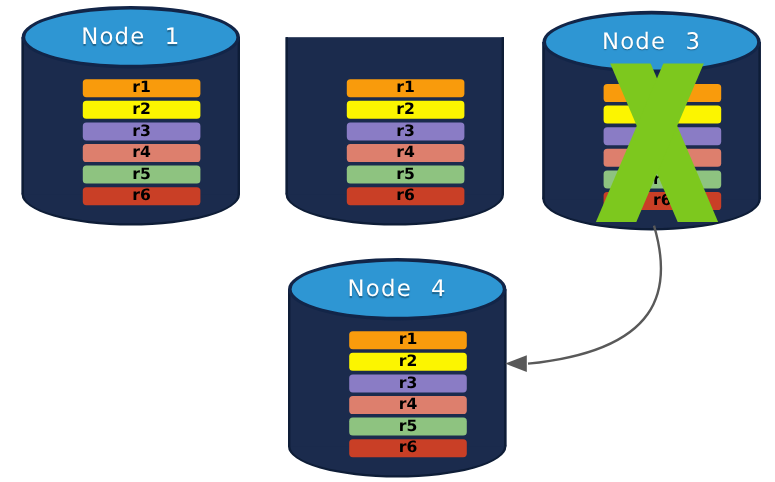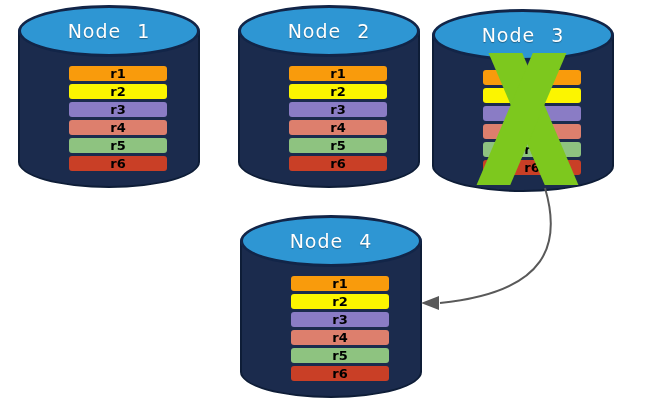--- a/index.html
+++ b/index.html
@@ -90,34 +90,31 @@
     <div class="bar" style="background: rgb(138, 124, 197);">r3</div>
     <div class="bar" style="background: rgb(221, 127, 109);">r4</div>
     <div class="bar" style="background: rgb(142, 195, 128);">r5</div>
     <div class="bar" style="background: rgb(201, 63, 38);">r6</div>
   </div>
 </div>
 
 <div class="node" style="left:238px;top:5px">
   <div class="cyl-bottom"></div>
   <div class="cyl-rect"></div>
-  <div class="cyl-top">
-    <span class="node-title">Node 2</span>
-  </div>
   <div class="bars">
     <div class="bar" style="background: rgb(249, 155, 12);">r1</div>
     <div class="bar" style="background: rgb(252, 245, 0);">r2</div>
     <div class="bar" style="background: rgb(138, 124, 197);">r3</div>
     <div class="bar" style="background: rgb(221, 127, 109);">r4</div>
     <div class="bar" style="background: rgb(142, 195, 128);">r5</div>
     <div class="bar" style="background: rgb(201, 63, 38);">r6</div>
   </div>
 </div>
 
-<div class="node" style="left:432px;top:9px">
+<div class="node" style="left:452px;top:9px">
   <div class="cyl-bottom"></div>
   <div class="cyl-rect"></div>
   <div class="cyl-top">
     <span class="node-title">Node 3</span>
   </div>
   <div class="bars">
     <div class="bar" style="background: rgb(249, 155, 12);">r1</div>
     <div class="bar" style="background: rgb(252, 245, 0);">r2</div>
     <div class="bar" style="background: rgb(138, 124, 197);">r3</div>
     <div class="bar" style="background: rgb(221, 127, 109);">r4</div>

